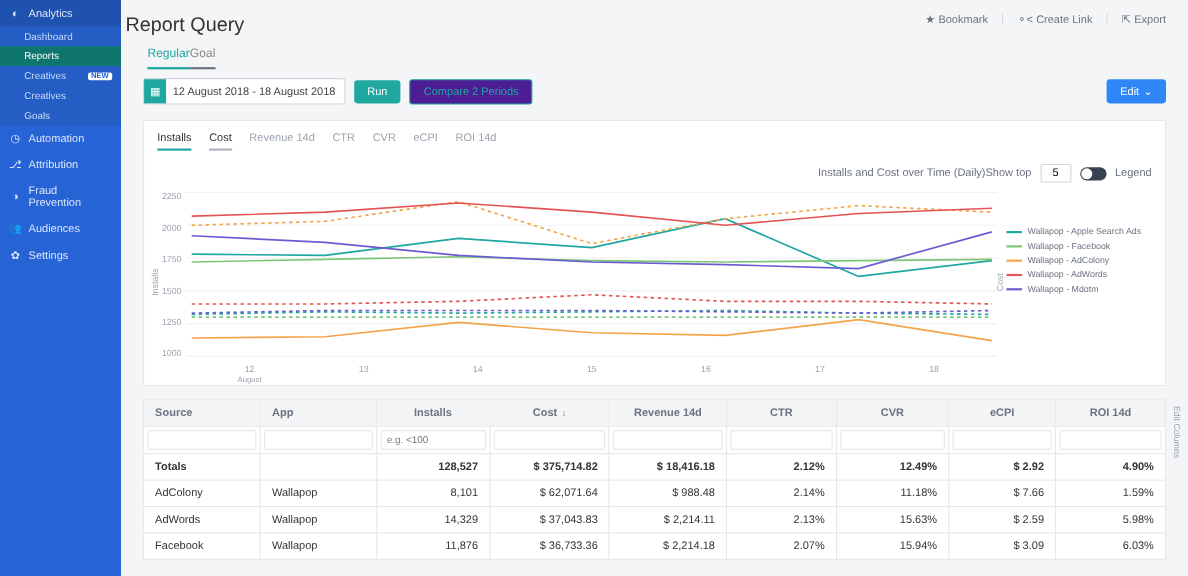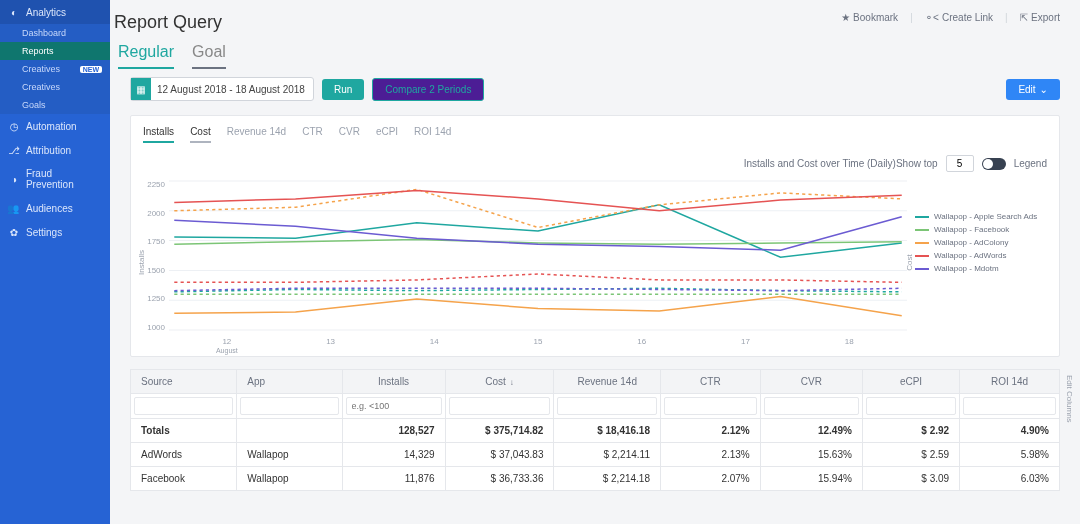--- a/index.html
+++ b/index.html
@@ -12,21 +12,21 @@
 .side-item.active{background:#1f52af}
 .side-sub{padding:4px 8px 4px 22px;font-size:9px;color:#c7d8fb;cursor:pointer;display:flex;justify-content:space-between;align-items:center}
 .side-sub.sel{background:#0f766e;color:#fff}
 .side-sub .badge{background:#fff;color:#2663d4;border-radius:2px;font-size:7px;padding:0 3px;font-weight:bold}
 .main{flex:1;display:flex;flex-direction:column;overflow:hidden}
 .header{display:flex;align-items:flex-start;justify-content:space-between;padding:12px 20px 0 4px}
 .header h1{font-size:18px;font-weight:400;color:#333}
 .header-actions{display:flex;gap:12px;color:#6b7280;font-size:10px}
 .header-actions .ha{display:flex;align-items:center;gap:3px;cursor:pointer}
 .header-actions .sep{color:#d1d5db}
-.tabs{display:flex;gap:18px;padding:4px 20px 0 8px;font-size:16px;color:#888}
+.tabs{display:flex;padding:4px 20px 0 24px;font-size:11px;color:#888}
 .tab{padding:6px 0;border-bottom:2px solid transparent;cursor:pointer}
 .tab.active{color:#1fa7a0;border-bottom-color:#1fa7a0}
 .tab.inactive{border-bottom-color:#6b7280}
 .controls{display:flex;align-items:center;justify-content:space-between;padding:8px 20px 14px 20px}
 .controls-left{display:flex;align-items:center;gap:8px}
 .date-pick{display:flex;align-items:center;border:1px solid #d1d5db;background:#fff;border-radius:3px;padding:0 8px 0 0;font-size:10px;color:#444}
 .date-pick .cal{background:#1fa7a0;width:20px;height:22px;display:flex;align-items:center;justify-content:center;color:#fff;margin-right:6px}
 .btn{border:none;border-radius:3px;font-size:10px;padding:5px 12px;cursor:pointer}
 .btn-run{background:#1fa7a0;color:#fff}
 .btn-outline{background:#4c1d95;border:1px solid #1fa7a0;color:#1fa7a0}
@@ -52,21 +52,21 @@
 .grid line{stroke:#edf0f4;stroke-width:1}
 .x-axis{display:flex;justify-content:space-between;font-size:8px;color:#9ca3af;padding:0 6px;margin-top:-14px}
 .x-axis div{text-align:center;flex:1}
 .legend{width:140px;font-size:8px;color:#6b7280;padding:30px 0 0 8px}
 .legend-item{display:flex;align-items:center;gap:5px;margin:4px 0}
 .legend-dot{width:14px;height:2px}
 .table-wrap{margin:12px 20px 0 20px;position:relative}
 .ec-label{position:absolute;right:-14px;top:6px;font-size:8px;color:#9ca3af;writing-mode:vertical-lr}
 table{width:100%;border-collapse:collapse;font-size:10px;background:#fff}
 th,td{border:1px solid #e5e7eb;padding:6px 10px;text-align:right}
-th{background:#f3f4f6;font-weight:400;color:#6b7280;text-align:center;position:relative}
+th{background:#f3f4f6;font-weight:700;color:#6b7280;text-align:center;position:relative}
 th:first-child,th:nth-child(2),td:first-child,td:nth-child(2){text-align:left}
 .sort-ind{font-size:8px;margin-left:4px}
 .filter-row td{padding:3px}
 .filter-row input{width:100%;border:1px solid #e5e7eb;border-radius:2px;padding:3px 5px;font-size:9px;color:#9ca3af}
 .totals td{font-weight:bold}
 svg polyline{fill:none;stroke-width:1.5}
 svg polyline.dash{stroke-dasharray:3 3}
 </style>
 </head>
 <body>
@@ -281,20 +281,31 @@
               <td></td>
               <td>128,527</td>
               <td>$ 375,714.82</td>
               <td>$ 18,416.18</td>
               <td>2.12%</td>
               <td>12.49%</td>
               <td>$ 2.92</td>
               <td>4.90%</td>
             </tr>
             <tr>
+              <td>AdColony</td>
+              <td>Wallapop</td>
+              <td>8,101</td>
+              <td>$ 62,071.64</td>
+              <td>$ 988.48</td>
+              <td>2.14%</td>
+              <td>11.18%</td>
+              <td>$ 7.66</td>
+              <td>1.59%</td>
+            </tr>
+            <tr>
               <td>AdWords</td>
               <td>Wallapop</td>
               <td>14,329</td>
               <td>$ 37,043.83</td>
               <td>$ 2,214.11</td>
               <td>2.13%</td>
               <td>15.63%</td>
               <td>$ 2.59</td>
               <td>5.98%</td>
             </tr>

